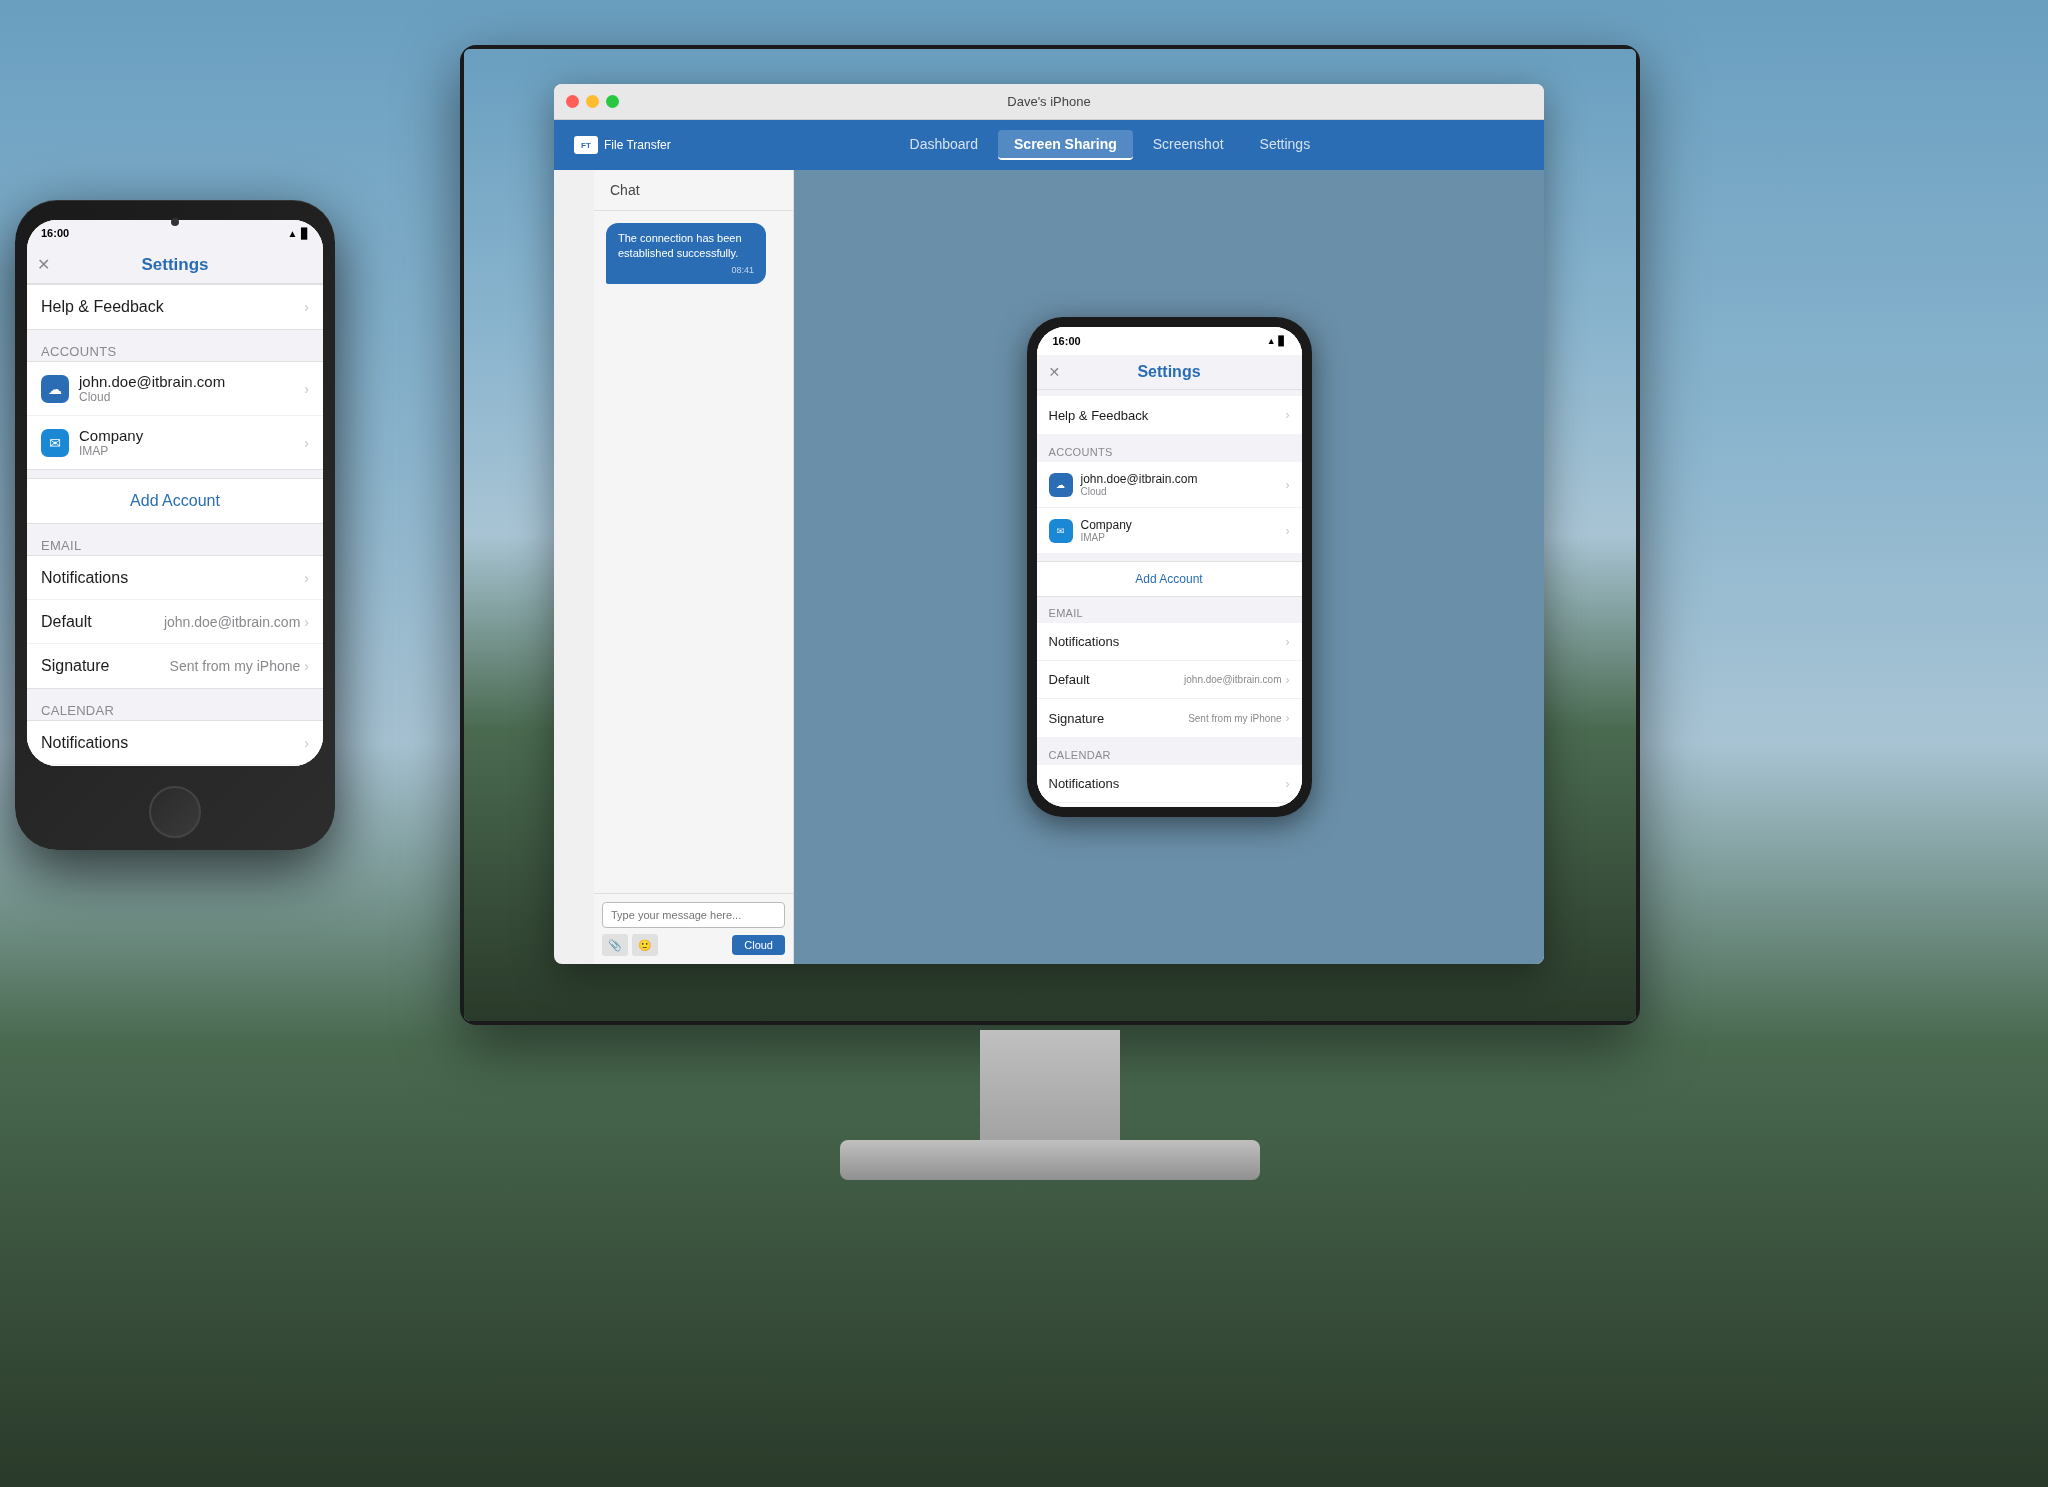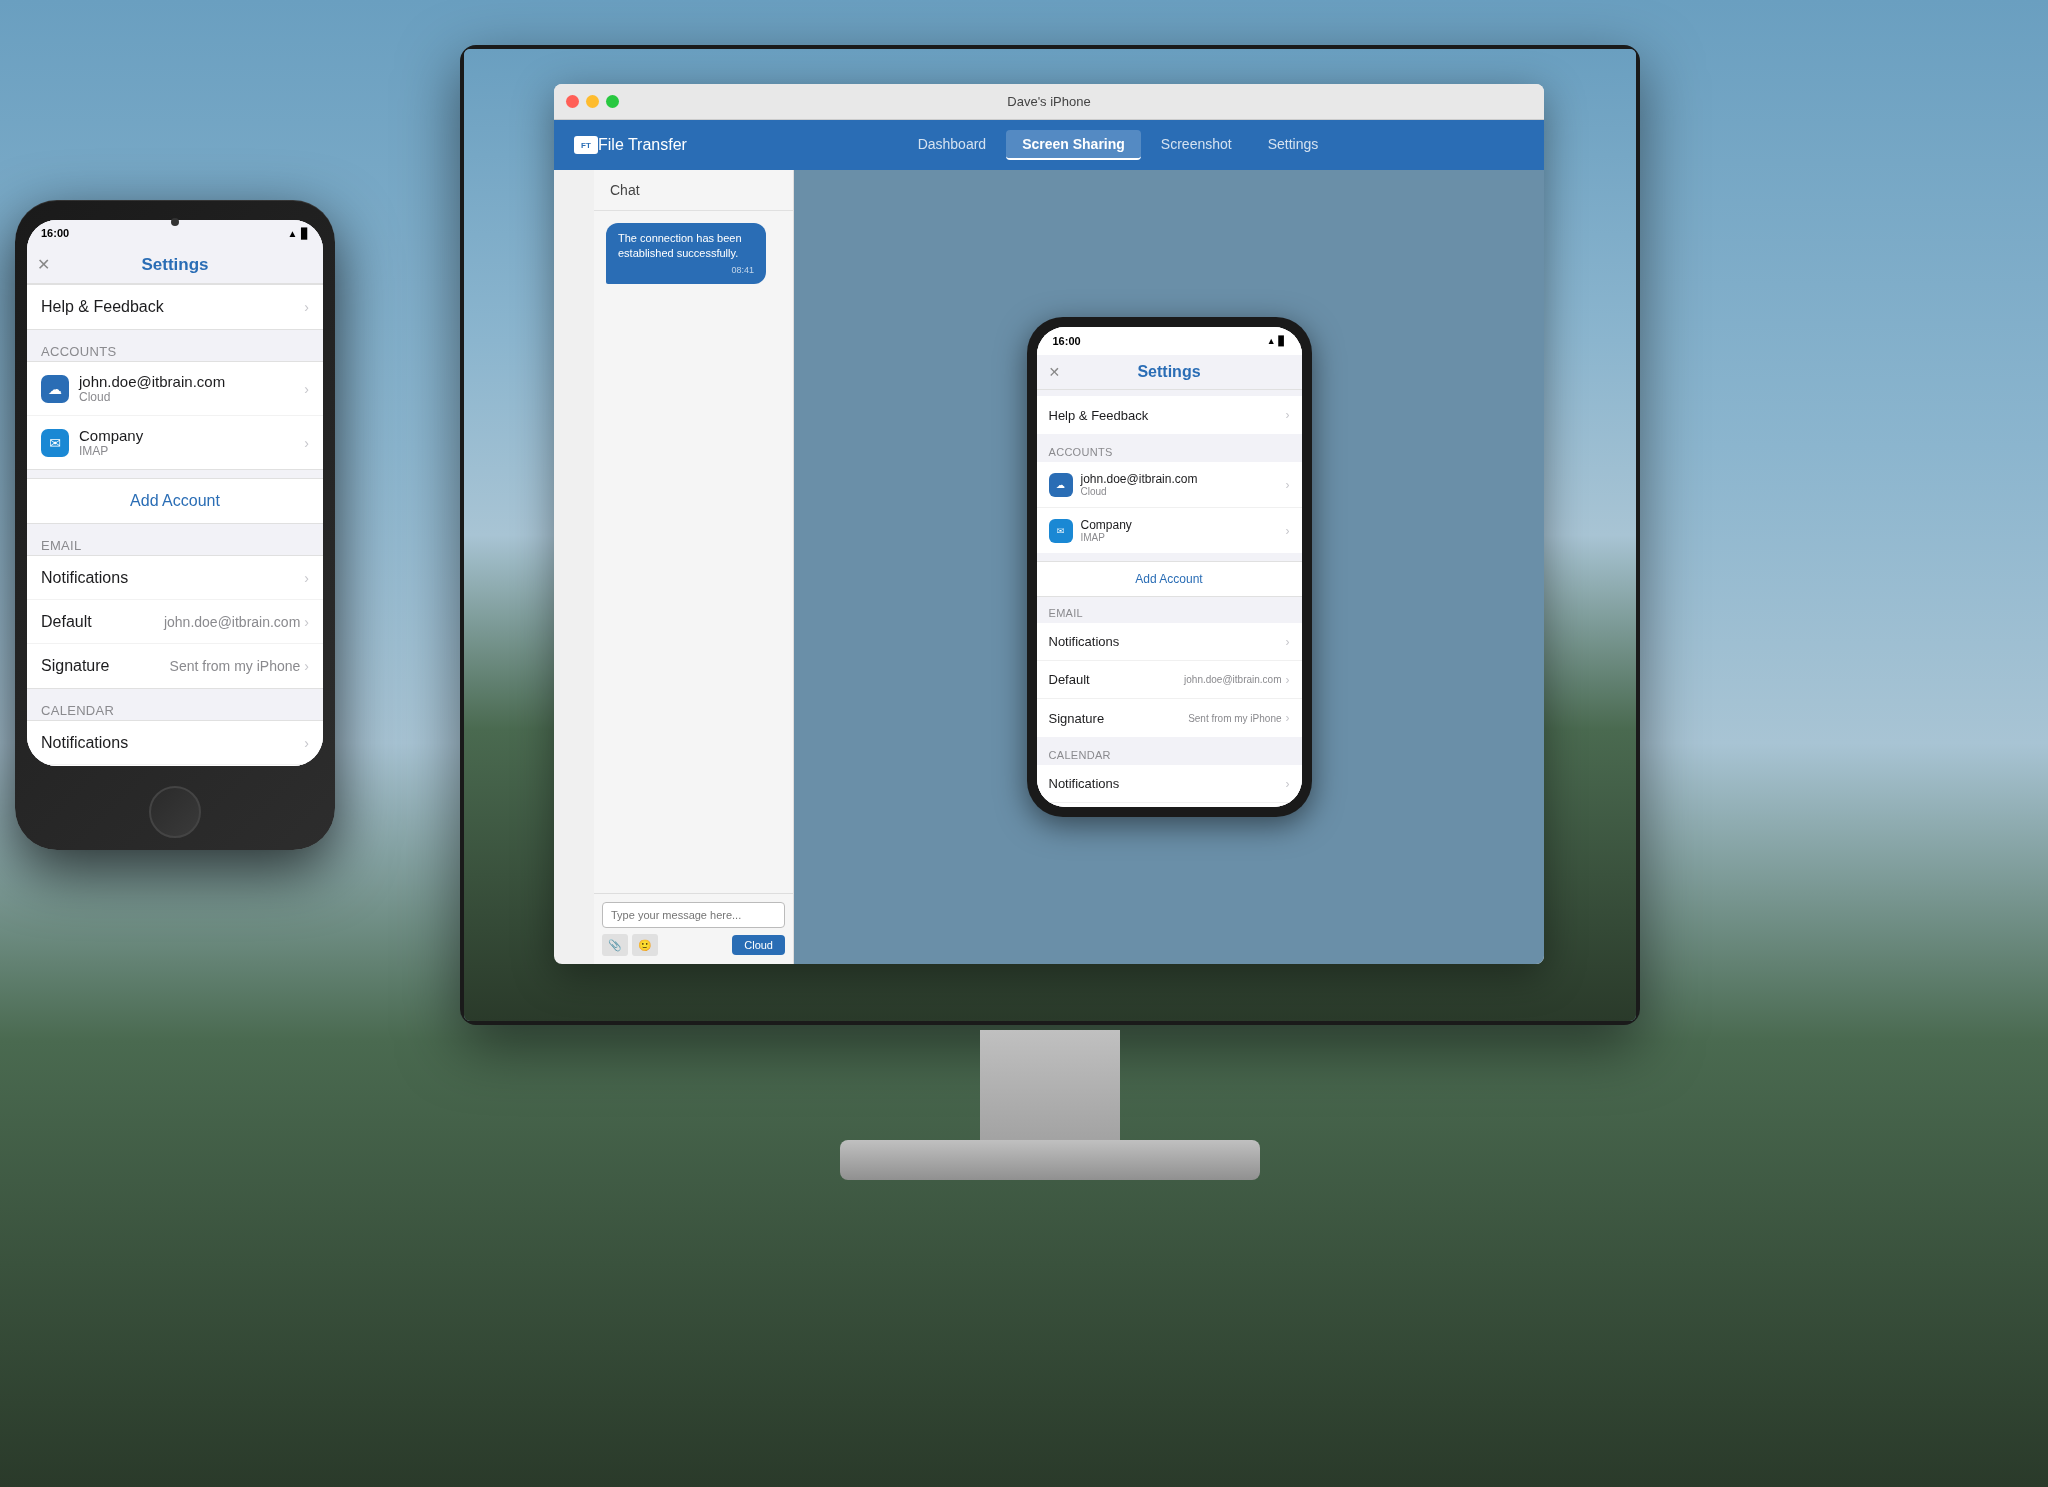--- a/index.html
+++ b/index.html
@@ -119,39 +119,40 @@
       height: 50px;
       background: #2a6db5;
       display: flex;
       align-items: center;
       padding: 0 20px;
     }
 
     .toolbar-logo {
       display: flex;
       align-items: center;
+      gap: 6px;
       margin-right: 25px;
     }
 
     .toolbar-logo-icon {
       width: 24px;
       height: 18px;
       background: white;
       border-radius: 3px;
       display: flex;
       align-items: center;
       justify-content: center;
       font-size: 8px;
       color: #2a6db5;
       font-weight: bold;
     }
 
     .toolbar-logo-text {
       color: white;
-      font-size: 16px;
+      font-size: 12px;
       font-weight: 500;
       text-align: right;
     }
 
     .toolbar-nav {
       display: flex;
       gap: 4px;
       flex: 1;
       justify-content: center;
     }

